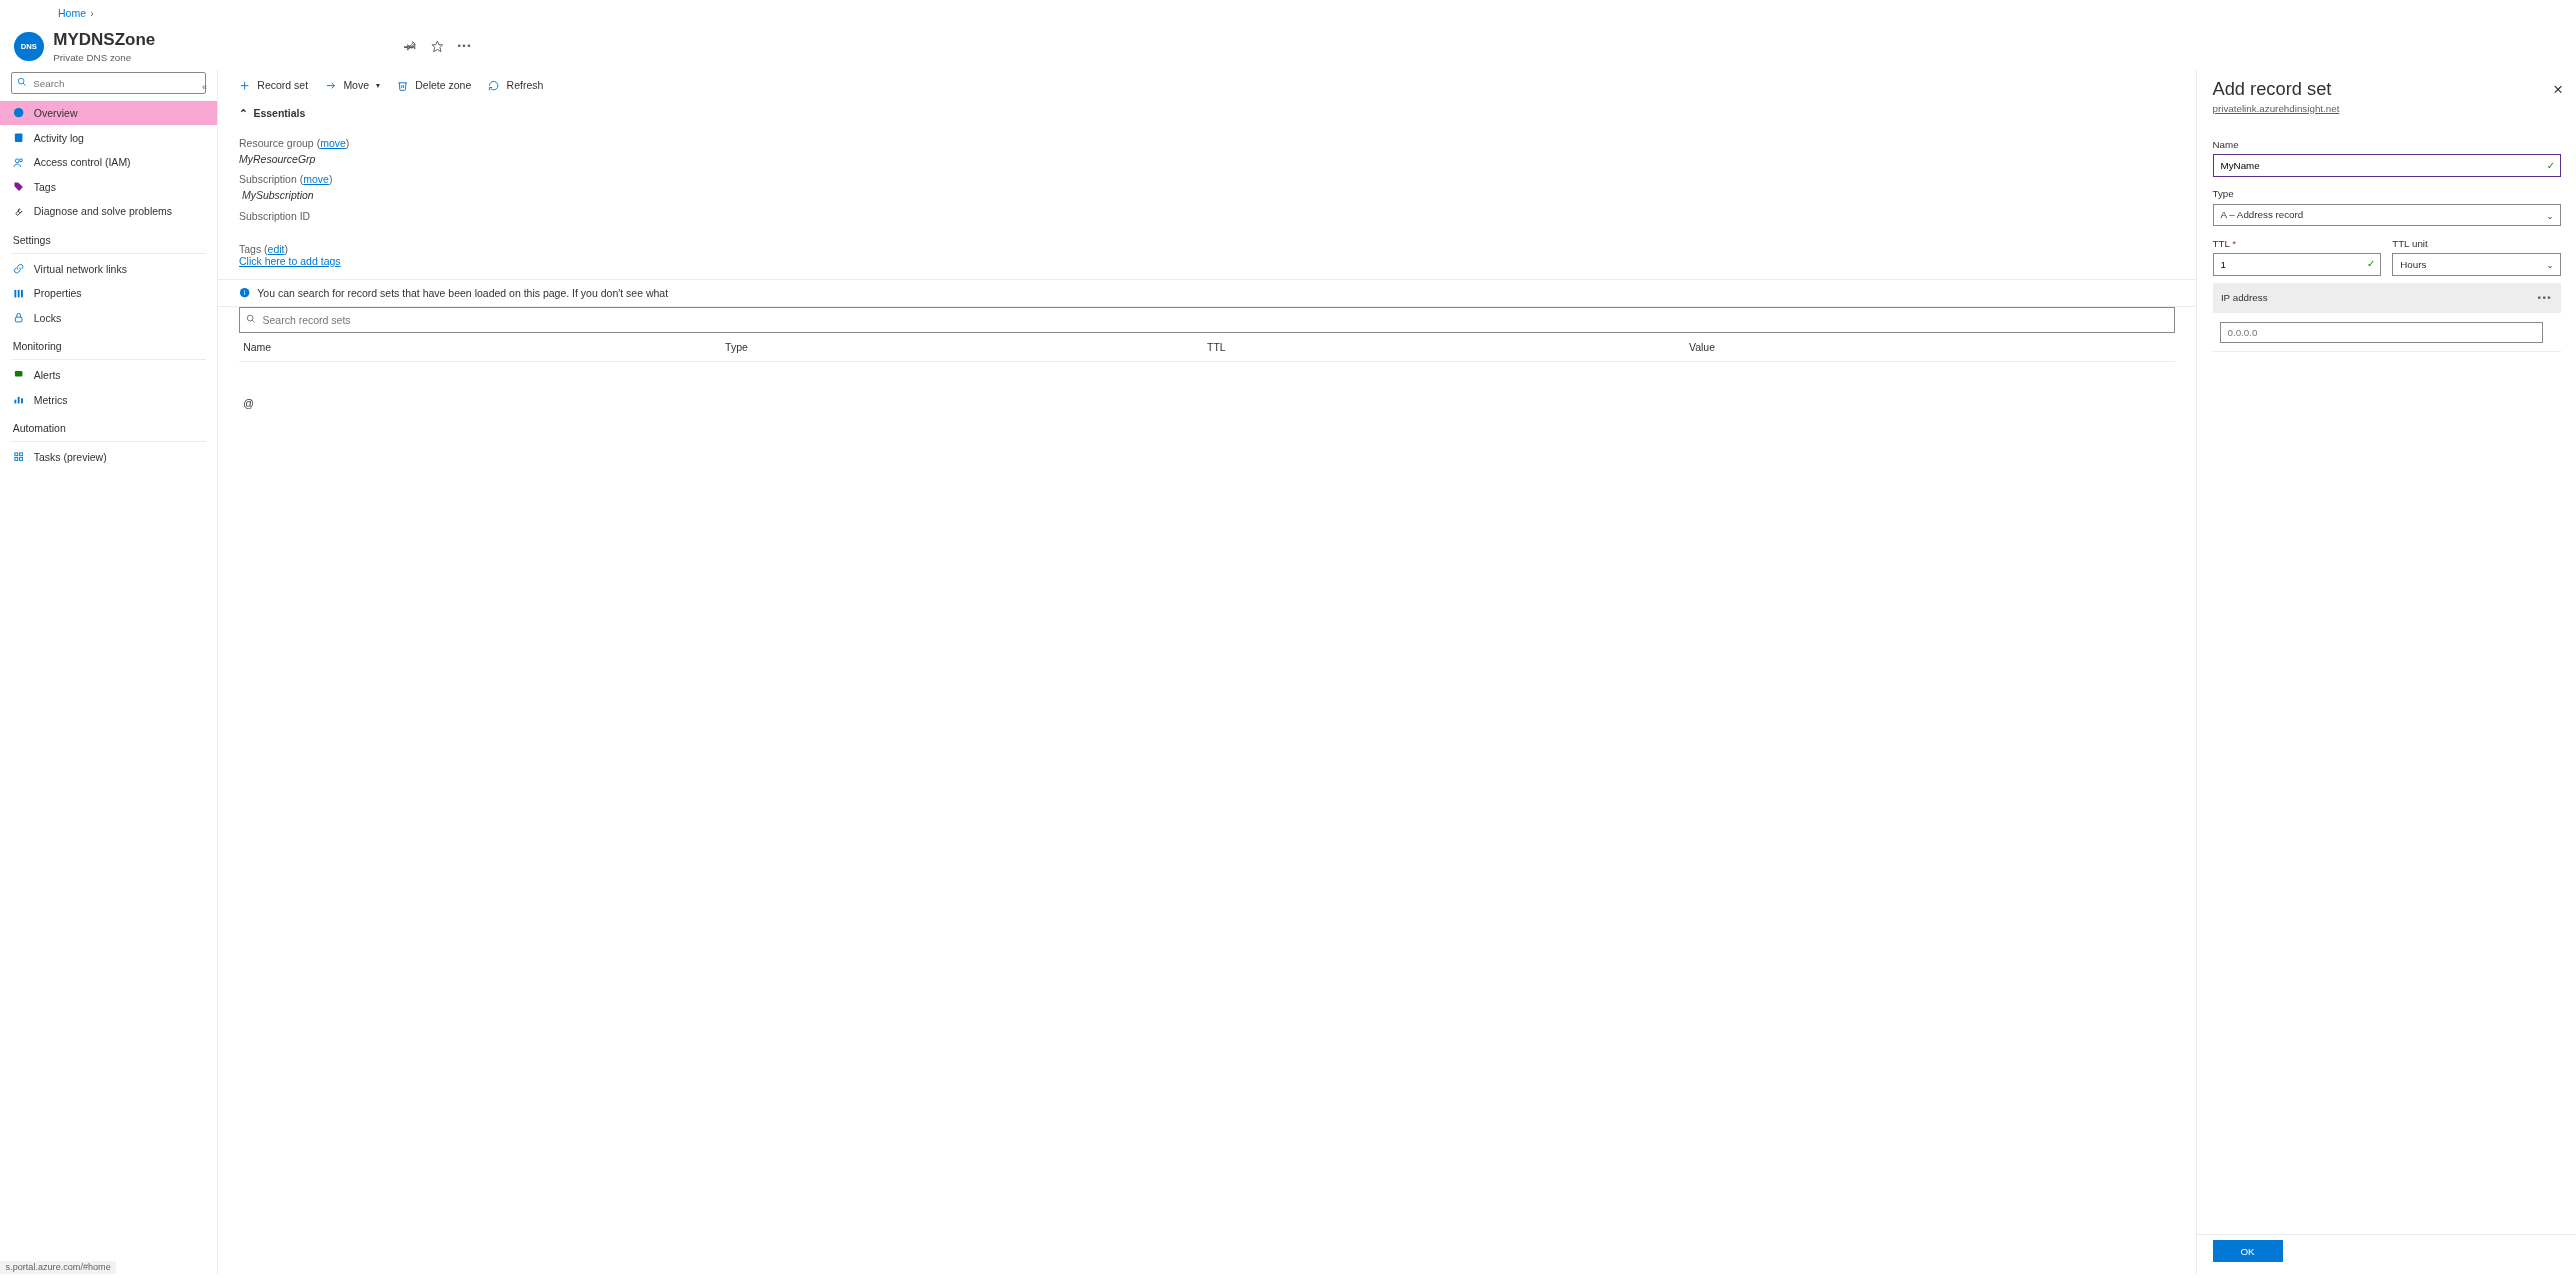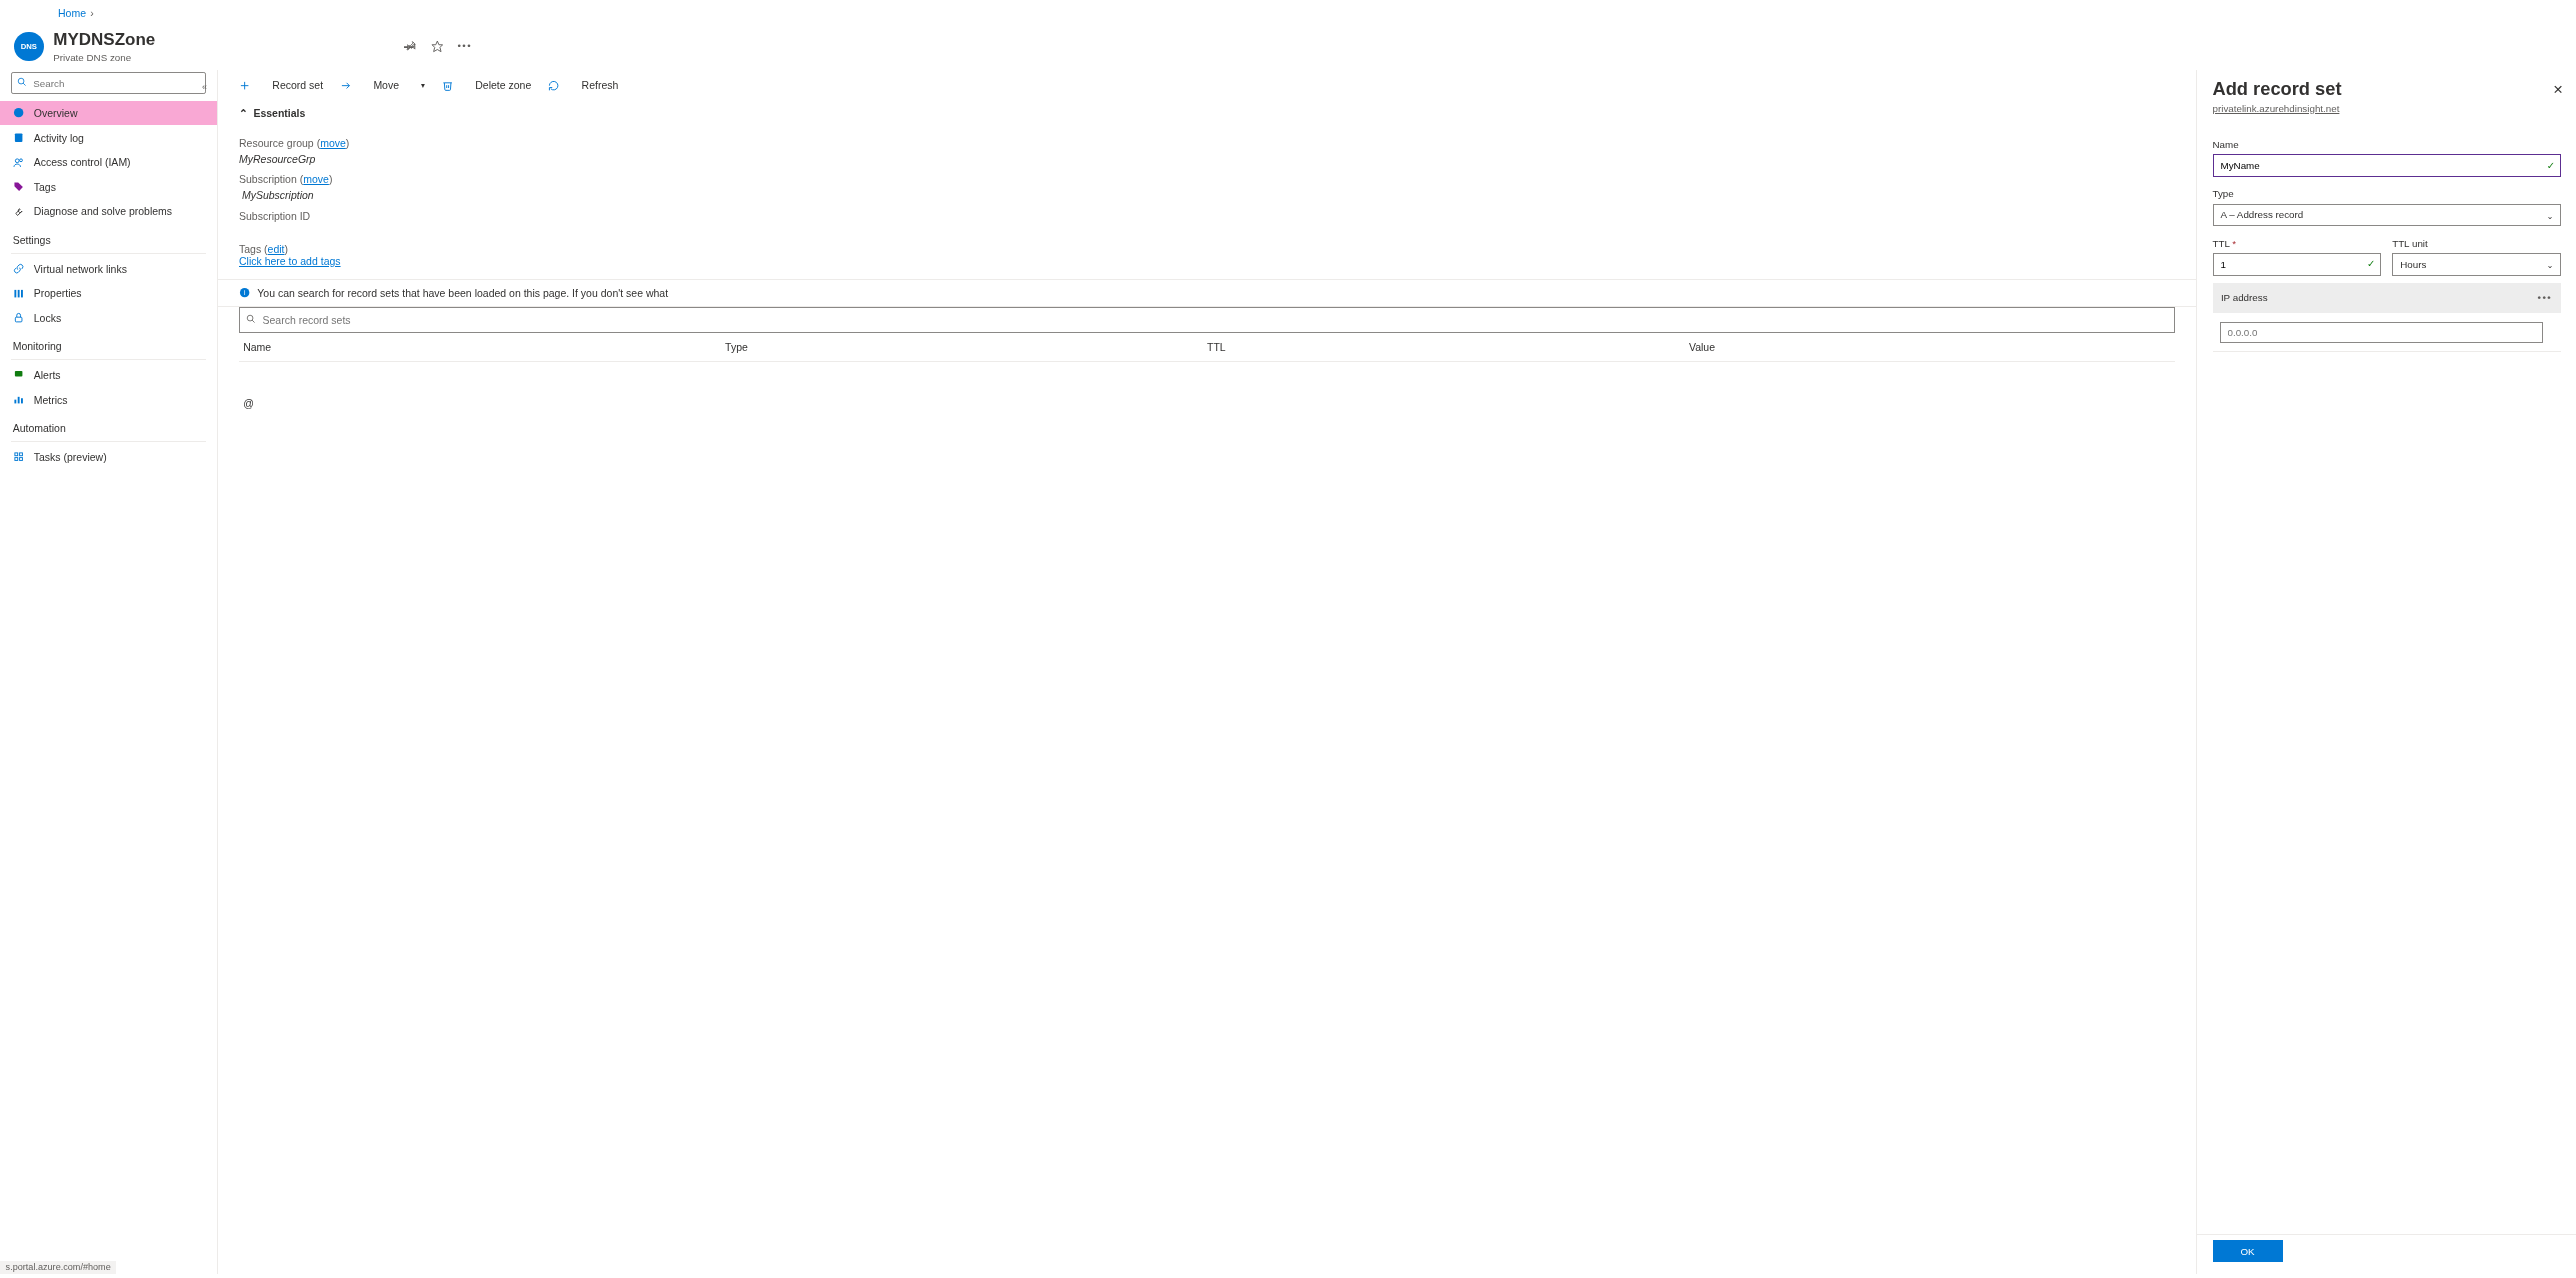--- a/index.html
+++ b/index.html
@@ -27,42 +27,42 @@
   .collapse-ch { position:absolute; right:-1.4px; top:9.8px; color:#605e5c; font-size:9.1px;}
   .sb-item { display:flex; align-items:center; gap:8.4px; padding:6.3px 12.7px; cursor:pointer; font-size:10.5px; }
   .sb-item.active { background:#f9a8d4; }
   .sb-icon { width:12.7px; display:flex; justify-content:center; }
   .sb-section { padding:9.8px 12.7px 4.2px 12.7px; font-size:10.5px; font-weight:400; color:#323130; }
   .sb-hr { border:none; border-top:0.7px solid #edebe9; margin:2.8px 11.3px; }
 
   
   .main { flex:1; padding:0 0 0 0; position:relative; overflow:hidden; }
   .toolbar { display:flex; gap:17px; padding:9.8px 21px; align-items:center; font-size:10.5px; }
-  .tb-btn { display:flex; align-items:center; gap:22px; cursor:pointer; color:#323130; }
+  .tb-btn { display:flex; align-items:center; gap:7px; cursor:pointer; color:#323130; }
   .tb-btn .ic { color:#0078d4; font-size:11.3px; }
   .essentials-hdr { display:flex; align-items:center; gap:5.6px; padding:5.6px 21px; font-size:10.5px; font-weight:600; cursor:pointer;}
   .essentials { padding:4.2px 21px 12.7px 21px; font-size:10.5px; }
   .ess-label { color:#605e5c; margin-top:8.4px; }
   .ess-value { color:#323130; margin-top:4px;font-style:italic; }
   .ess-link { color:#0078d4; text-decoration:underline; cursor:pointer; }
   .info-bar { display:flex; align-items:flex-start; gap:7px; padding:7px 21px; font-size:10.5px; border-top:0.7px solid #edebe9; border-bottom:0.7px solid #edebe9;}
   .info-ic { color:#0078d4; font-size:11.3px; }
   .rec-search { margin:0 21px; position:relative; }
   .rec-search input { width:100%; padding:5.6px 7px 5.6px 22.5px; border:0.7px solid #8a8886; font-size:10.5px; }
   .rec-search .mag { position:absolute; left:7px; top:6.3px; color:#605e5c; }
   .table { margin:0 21px; }
   .thead { display:flex; padding:8.4px 4.2px; border-bottom:0.7px solid #edebe9; font-size:10.5px; color:#323130;}
   .th { flex:1; }
   .trow { display:flex; padding:35px 4.2px 8.4px 4.2px; font-size:10.5px;}
   .url-hint { position:absolute; bottom:0; left:0; background:#f3f2f1; padding:1.4px 5.6px; font-size:9.1px; color:#605e5c;}
 
   
   .panel { width:380px; border-left:0.7px solid #edebe9; padding:8.4px 15.5px; position:relative; display:flex; flex-direction:column;}
   .panel-close { position:absolute; right:12.7px; top:12.7px; font-size:12.7px; cursor:pointer; color:#323130;}
-  .panel h2 { font-size:18.3px; font-weight:700; }
+  .panel h2 { font-size:18.3px; font-weight:400; }
   .panel-sub { font-size:9.8px; color:#605e5c; margin-top:2.8px; margin-bottom:14px;text-decoration:underline;}
   .field-label { font-size:9.8px; margin-bottom:4.2px; margin-top:11.3px; }
   .req { color:#a4262c; }
   .field-input { width:100%; padding:4.9px 21px 4.9px 7px; border:0.7px solid #8a8886; font-size:9.8px; }
   .field-input.active { border:0.7px solid #5c2e91; }
   .input-wrap { position:relative; }
   .check { position:absolute; right:5.6px; top:5.6px; color:#107c10; font-size:9.8px;}
   .select { width:100%; padding:4.9px 21px 4.9px 7px; border:0.7px solid #8a8886; font-size:9.8px; background:#fff; position:relative;}
   .chev { position:absolute; right:7px; top:7px; color:#323130; font-size:8.4px; pointer-events:none;}
   .row2 { display:flex; gap:11.3px; }

